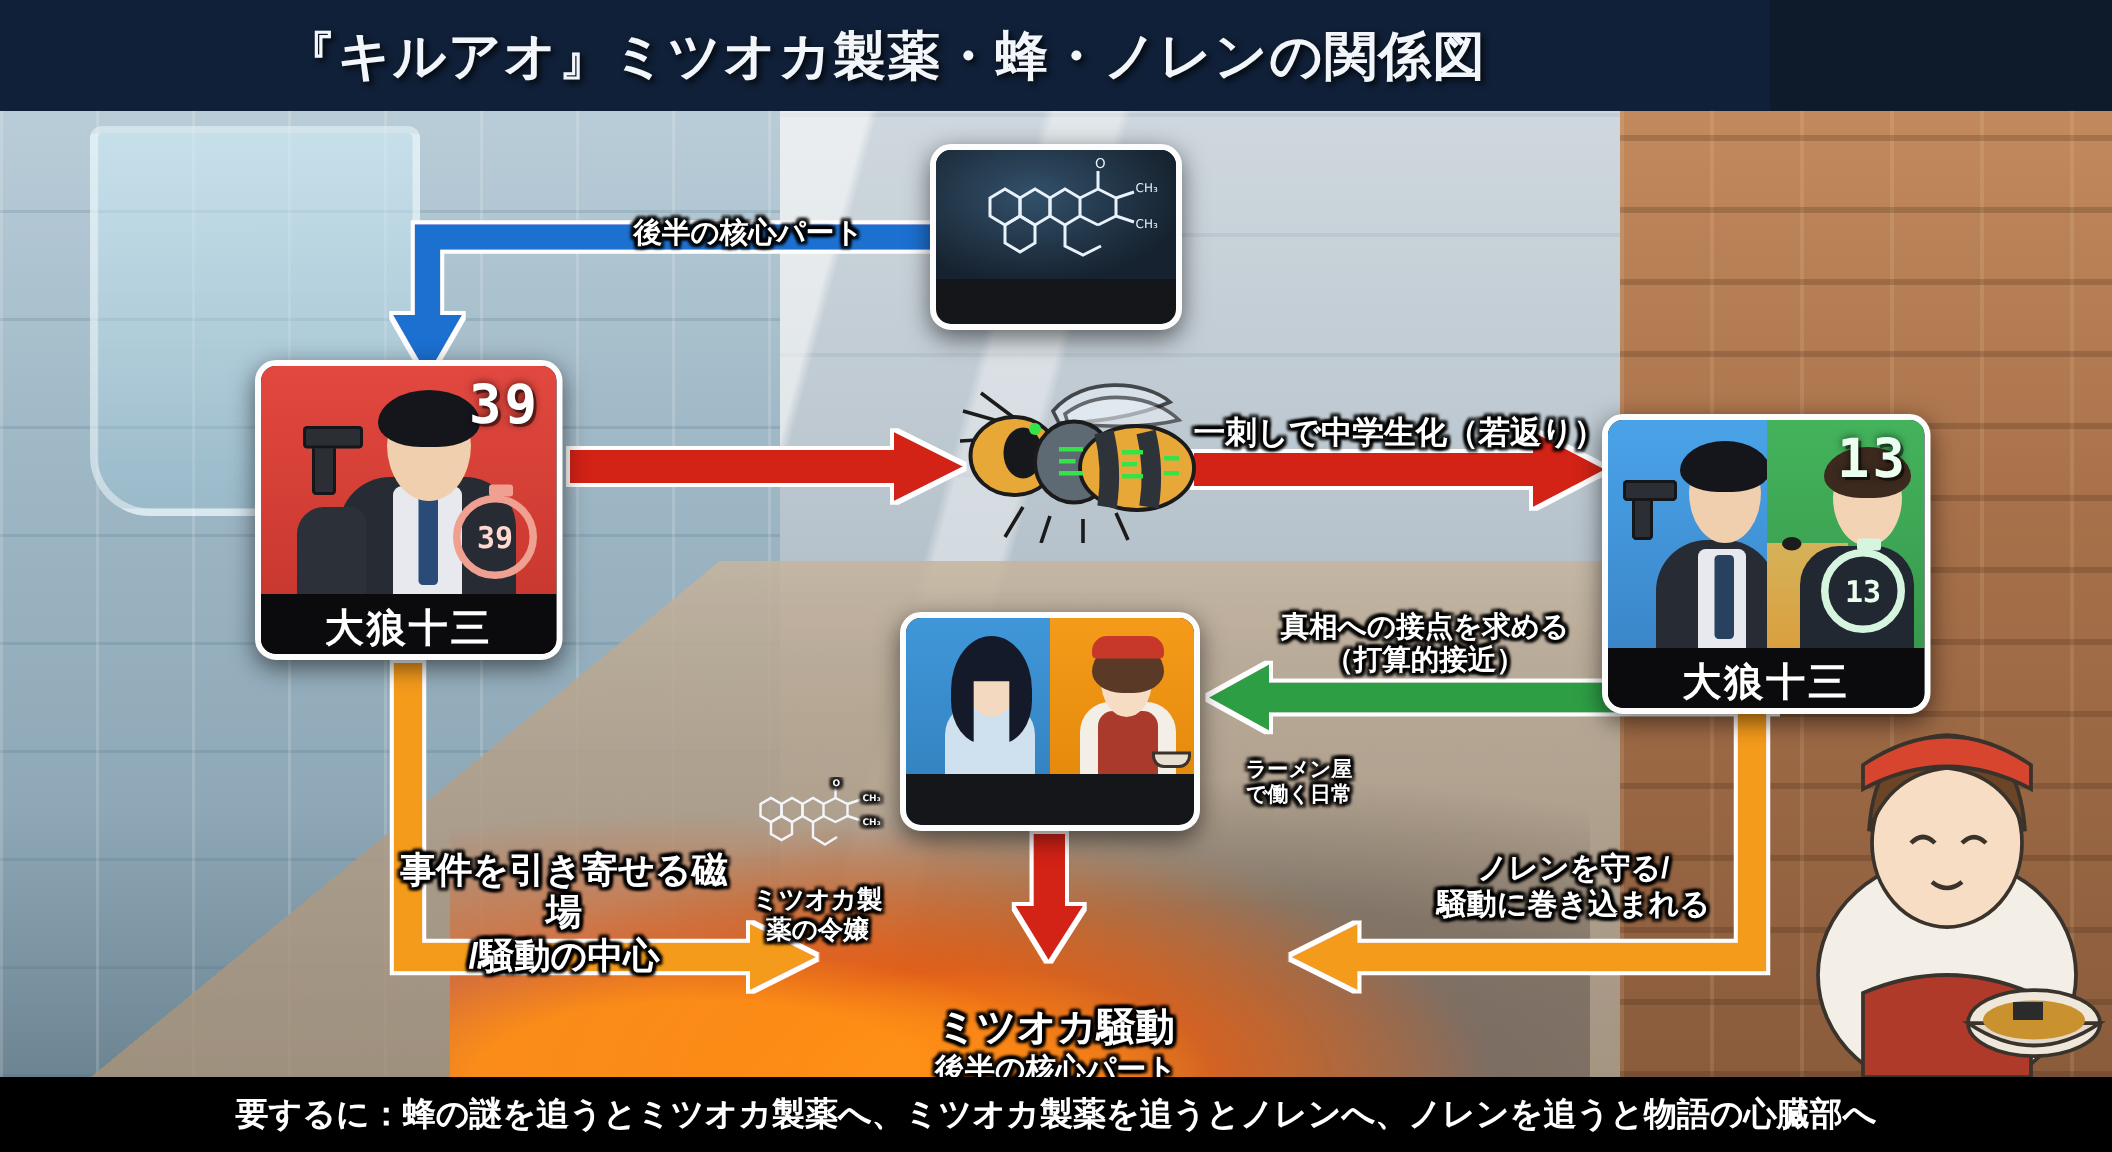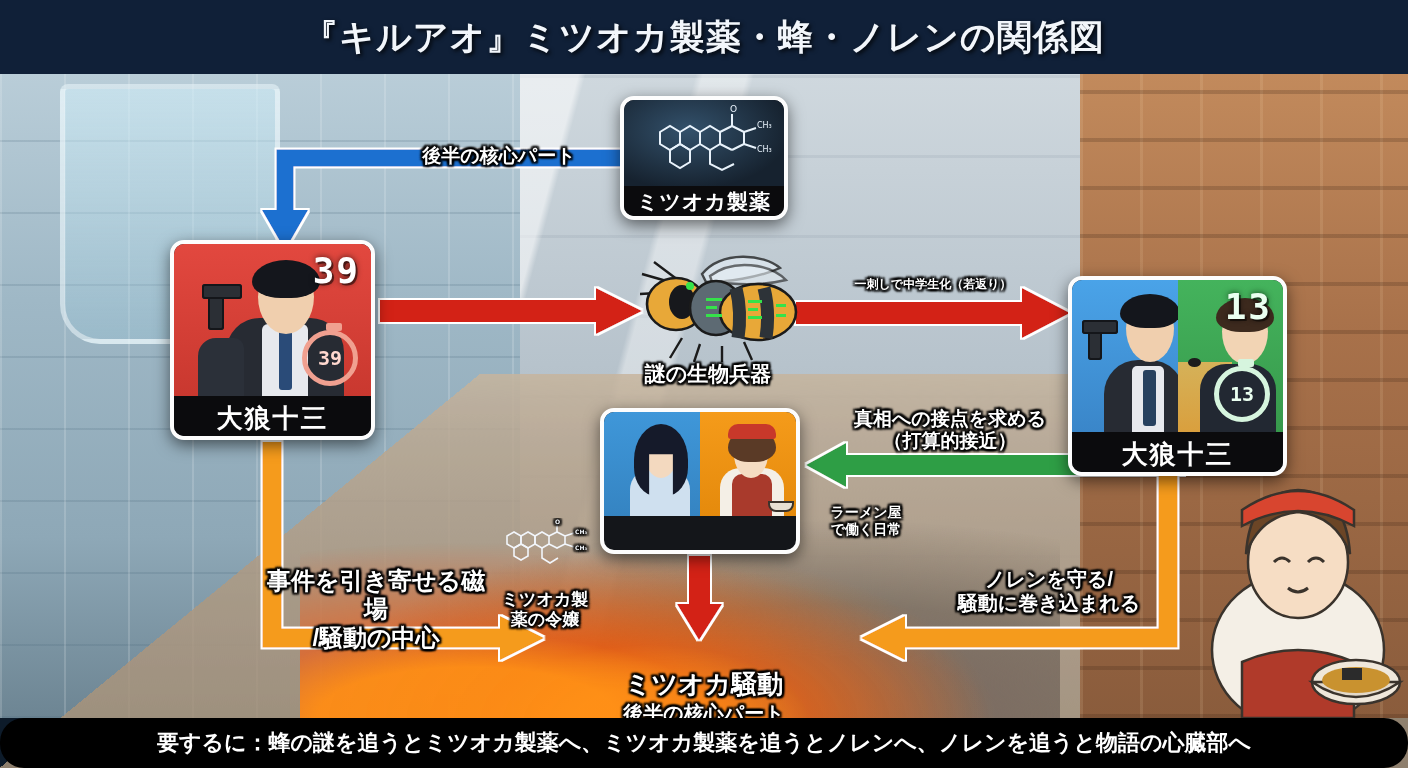--- a/index.html
+++ b/index.html
@@ -2,28 +2,28 @@
 <html lang="ja"><head>
 <meta charset="utf-8">
 <style>
   *{box-sizing:border-box;margin:0;padding:0;}
   html,body{width:1408px;height:768px;overflow:hidden;background:#000;}
   body{font-family:"Liberation Sans","DejaVu Sans",sans-serif;}
 
   #stage{position:relative;width:1408px;height:768px;overflow:hidden;background:#0d1b2a;}
 
   
-  #header{position:absolute;left:0;top:0;width:1408px;height:74px;
+  #header{position:absolute;left:0;top:0;width:1180px;height:74px;
           background:#102038;display:flex;align-items:center;justify-content:center;z-index:60;}
   #header-title{color:#f2f6fb;font-size:35px;font-weight:bold;letter-spacing:1px;
         text-shadow:2px 2px 4px rgba(0,0,0,.85);white-space:nowrap;}
 
   
   #footer{position:absolute;left:0;bottom:0;width:1408px;height:50px;background:#000;
-          display:flex;align-items:center;justify-content:center;z-index:60;border-radius:24px;}
+          display:flex;align-items:center;justify-content:center;z-index:60;}
   #footer-text{color:#fff;font-size:22px;font-weight:bold;white-space:nowrap;letter-spacing:0px;}
 
   
   #bg{position:absolute;left:0;top:74px;width:1408px;height:644px;z-index:0;}
   .bgpane{position:absolute;top:0;height:644px;}
   
   .bg-lab{left:0;width:520px;
     background:
       linear-gradient(180deg,#b9cdd8 0%,#9fb8c6 35%,#8ea8b7 72%,#6d8593 100%);}
   .bg-lab::before{content:"";position:absolute;inset:0;
@@ -123,21 +123,21 @@
 
   
   #arrows{position:absolute;left:0;top:0;width:1408px;height:768px;z-index:20;}
 
   
   .lbl{position:absolute;z-index:40;color:#fff;font-weight:bold;text-align:center;
        line-height:1.18;white-space:pre-line;
        text-shadow:-2px 0 2px #000,2px 0 2px #000,0 -2px 2px #000,0 2px 2px #000,
                    -2px -2px 2px #000,2px 2px 2px #000,2px -2px 2px #000,-2px 2px 2px #000;}
   #lbl-bioweapon{left:408px;top:145px;width:182px;font-size:19px;}
-  #lbl-sting{left:790px;top:277px;width:286px;font-size:12px;}
+  #lbl-sting{left:790px;top:277px;width:286px;font-size:21px;}
   #lbl-bee{left:608px;top:362px;width:200px;font-size:21px;}
   #lbl-contact{left:826px;top:408px;width:248px;font-size:19px;}
   #lbl-heiress{left:495px;top:498px;width:100px;font-size:17px;}
   #lbl-ramen{left:802px;top:504px;width:128px;font-size:14px;}
   #lbl-magnet{left:262px;top:567px;width:228px;font-size:24px;}
   #lbl-protect{left:938px;top:568px;width:222px;font-size:20px;}
   #lbl-riot{left:570px;top:638px;width:268px;font-size:26px;}
   #lbl-riot .sub{font-size:20px;display:block;margin-top:3px;}
 
   
@@ -219,21 +219,20 @@
           <path d="M82,28 L94,22 M94,22 L106,28 M106,28 L106,40 M106,40 L94,46 M94,46 L82,40"></path>
           <path d="M94,22 L94,10"></path>
           <path d="M106,28 L118,24 M106,40 L118,44"></path>
           <path d="M72,46 L72,60 L84,66 L96,60"></path>
         </g>
         <text x="92" y="8" fill="#e8f2fb" font-size="9" font-family="DejaVu Sans, sans-serif">O</text>
         <text x="119" y="24" fill="#e8f2fb" font-size="8" font-family="DejaVu Sans, sans-serif">CH₃</text>
         <text x="119" y="48" fill="#e8f2fb" font-size="8" font-family="DejaVu Sans, sans-serif">CH₃</text>
       </svg>
     </div>
-    <div class="cap">ミツオカ製薬</div>
   </div>
 
   <div class="node" id="node-oogami-39">
     <div class="art">
       <div class="por" style="left:18px;right:18px;">
         <div class="body" style="left:34px;bottom:0;width:118px;height:78px;background:#272b33;"></div>
         <div class="body" style="left:70px;bottom:0;width:46px;height:72px;background:#e7e9ee;border-radius:6px 6px 0 0;"></div>
         <div class="tie" style="left:87px;bottom:6px;height:62px;background:#2a4b78;"></div>
         <div class="face" style="left:66px;top:28px;width:56px;height:62px;background:#f0cfae;"></div>
         <div class="hair" style="left:60px;top:16px;width:68px;height:38px;background:#14161c;"></div>
@@ -332,21 +331,20 @@
     <path d="M118,112 Q126,104 134,112" stroke="#3a332c" stroke-width="3" fill="none"></path>
     <path d="M98,138 Q108,146 118,138" stroke="#3a332c" stroke-width="3" fill="none"></path>
     <ellipse cx="166" cy="232" rx="44" ry="22" fill="#efe7da" stroke="#3a332c" stroke-width="2.5"></ellipse>
     <path d="M122,232 Q166,262 210,232 Z" fill="#e3d9ca" stroke="#3a332c" stroke-width="2.5"></path>
     <ellipse cx="166" cy="230" rx="34" ry="13" fill="#c9922f"></ellipse>
     <rect x="152" y="218" width="20" height="12" fill="#2b2b2b"></rect>
   </svg>
 
   <div class="lbl" id="lbl-bioweapon">後半の核心パート</div>
   <div class="lbl" id="lbl-sting">一刺しで中学生化（若返り）</div>
-  <div class="lbl" id="lbl-bee">謎の生物兵器</div>
   <div class="lbl" id="lbl-contact">真相への接点を求める
 （打算的接近）</div>
   <div class="lbl" id="lbl-ramen">ラーメン屋
 で働く日常</div>
   <div class="lbl" id="lbl-magnet">事件を引き寄せる磁場
 /騒動の中心</div>
   <div class="lbl" id="lbl-protect">ノレンを守る/
 騒動に巻き込まれる</div>
 
   <div class="lbl" id="lbl-heiress">

